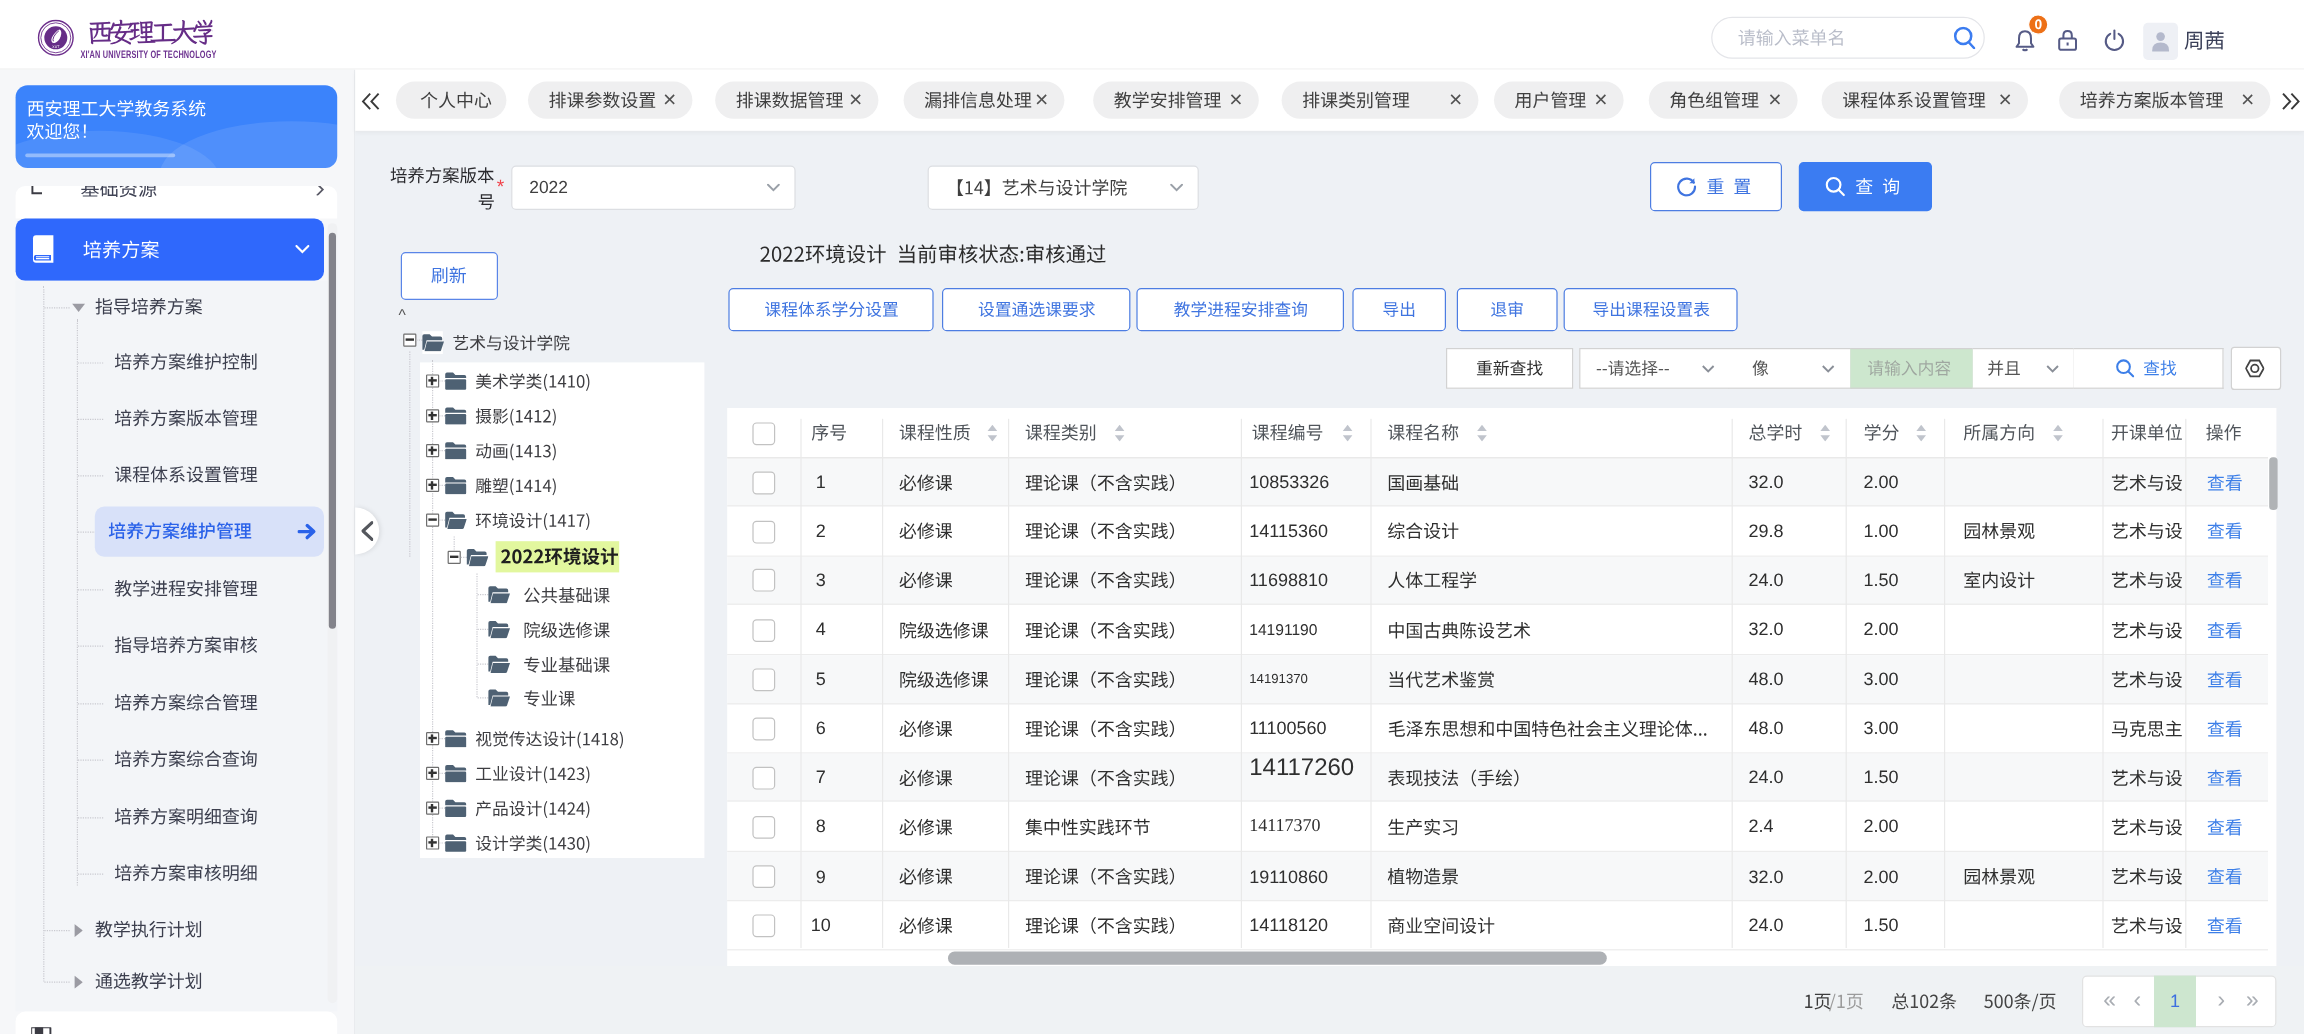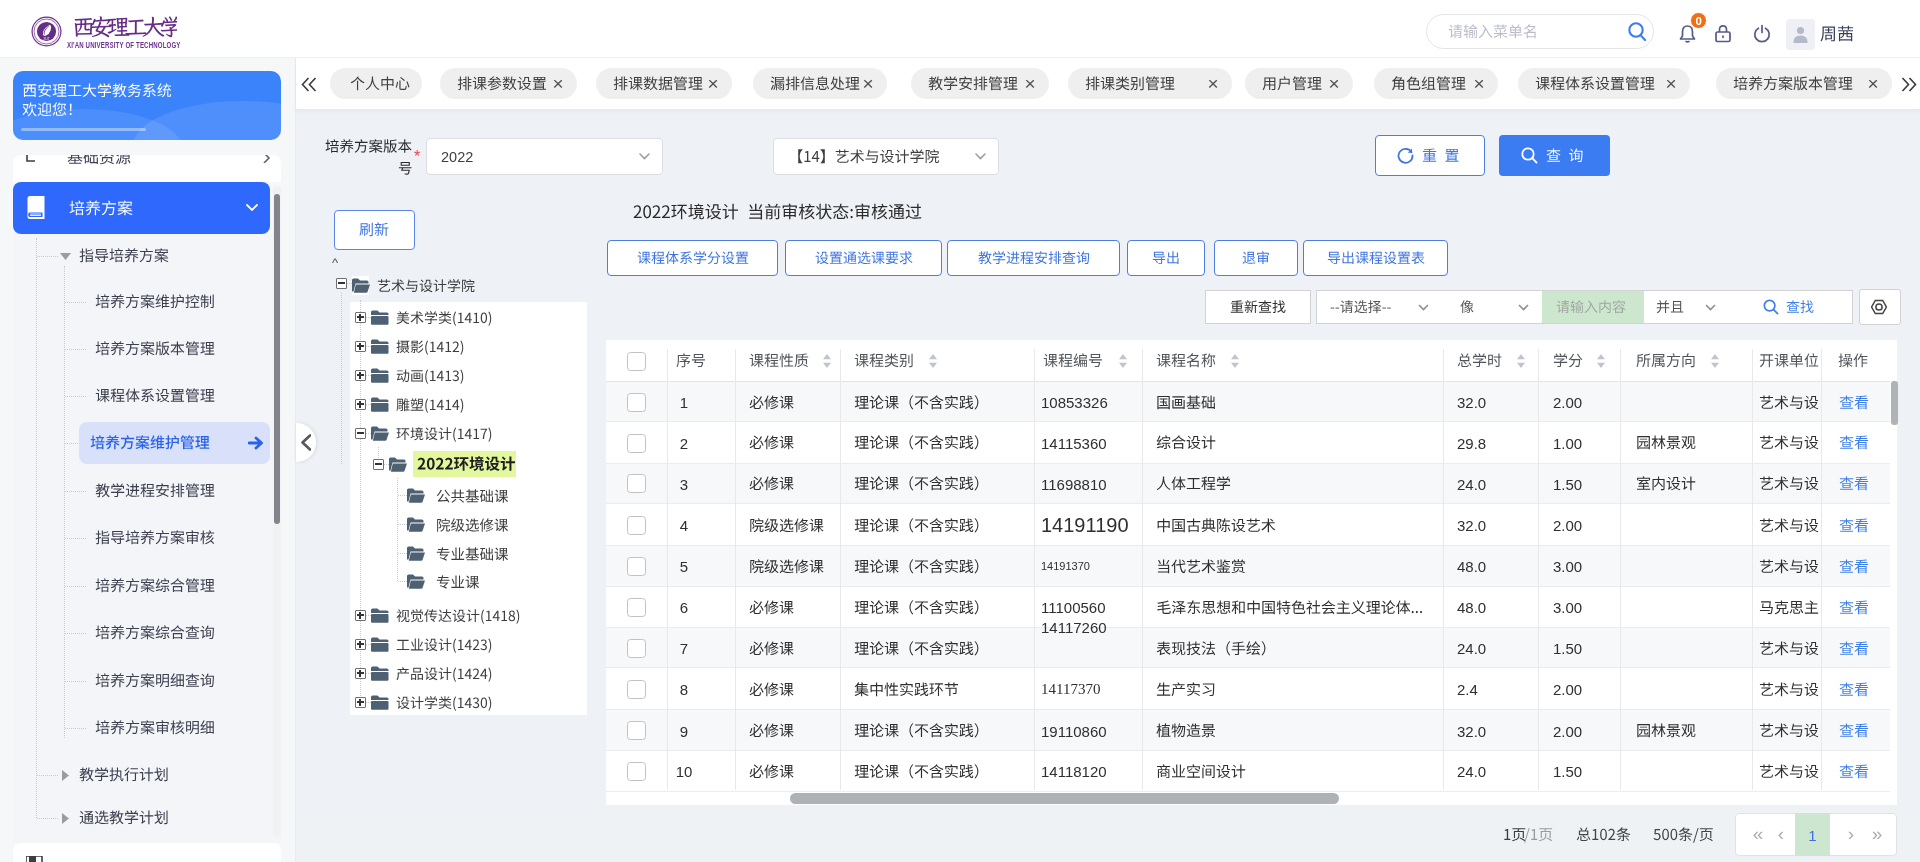--- a/index.html
+++ b/index.html
@@ -1077,21 +1077,21 @@
       <use href="#bb"></use>
       <use href="#gs" x="1000"></use>
       <use href="#u" x="2000"></use>
       <use href="#gt" x="3000"></use>
       <use href="#gu" x="4000"></use>
       <use href="#gv" x="5000"></use>
       <use href="#gw" x="6000"></use>
       <use href="#gx" x="7000"></use>
       <use href="#gy" x="8000"></use>
     </svg>
-    <div style="position:absolute;left:1041px;top:525.15px;font-size:20px;color:#2f2f2f;font-weight:normal;letter-spacing:0;line-height:0;white-space:pre;"><span style="vertical-align:middle;line-height:normal;display:inline-block;transform:translateY(-50%)">14191190</span></div>
+    <div style="position:absolute;left:1041px;top:525.15px;font-size:13px;color:#2f2f2f;font-weight:normal;letter-spacing:0;line-height:0;white-space:pre;"><span style="vertical-align:middle;line-height:normal;display:inline-block;transform:translateY(-50%)">14191190</span></div>
     <svg style="position:absolute;left:1156.0px;top:515.5px" width="120.0" height="20.2" viewBox="0 -1000 8000 1350" fill="#2f2f2f">
       <use href="#r"></use>
       <use href="#gz" x="1000"></use>
       <use href="#hg" x="2000"></use>
       <use href="#hh" x="3000"></use>
       <use href="#hi" x="4000"></use>
       <use href="#x" x="5000"></use>
       <use href="#du" x="6000"></use>
       <use href="#dv" x="7000"></use>
     </svg>
@@ -1212,21 +1212,21 @@
       <use href="#bb"></use>
       <use href="#gs" x="1000"></use>
       <use href="#u" x="2000"></use>
       <use href="#gt" x="3000"></use>
       <use href="#gu" x="4000"></use>
       <use href="#gv" x="5000"></use>
       <use href="#gw" x="6000"></use>
       <use href="#gx" x="7000"></use>
       <use href="#gy" x="8000"></use>
     </svg>
-    <div style="position:absolute;left:1041px;top:627px;font-size:15px;color:#2f2f2f;font-weight:normal;letter-spacing:0;line-height:0;white-space:pre;"><span style="vertical-align:middle;line-height:normal;display:inline-block;transform:translateY(-50%)">14117260</span></div>
+    <div style="position:absolute;left:1041px;top:640px;font-size:20px;color:#2f2f2f;font-weight:normal;letter-spacing:0;line-height:0;white-space:pre;"><span style="vertical-align:middle;line-height:normal;display:inline-block;transform:translateY(-50%)">14117260</span></div>
     <svg style="position:absolute;left:1156.0px;top:638.5px" width="120.0" height="20.2" viewBox="0 -1000 8000 1350" fill="#2f2f2f">
       <use href="#fu"></use>
       <use href="#ia" x="1000"></use>
       <use href="#ib" x="2000"></use>
       <use href="#ic" x="3000"></use>
       <use href="#gt" x="4000"></use>
       <use href="#id" x="5000"></use>
       <use href="#ie" x="6000"></use>
       <use href="#gy" x="7000"></use>
     </svg>

